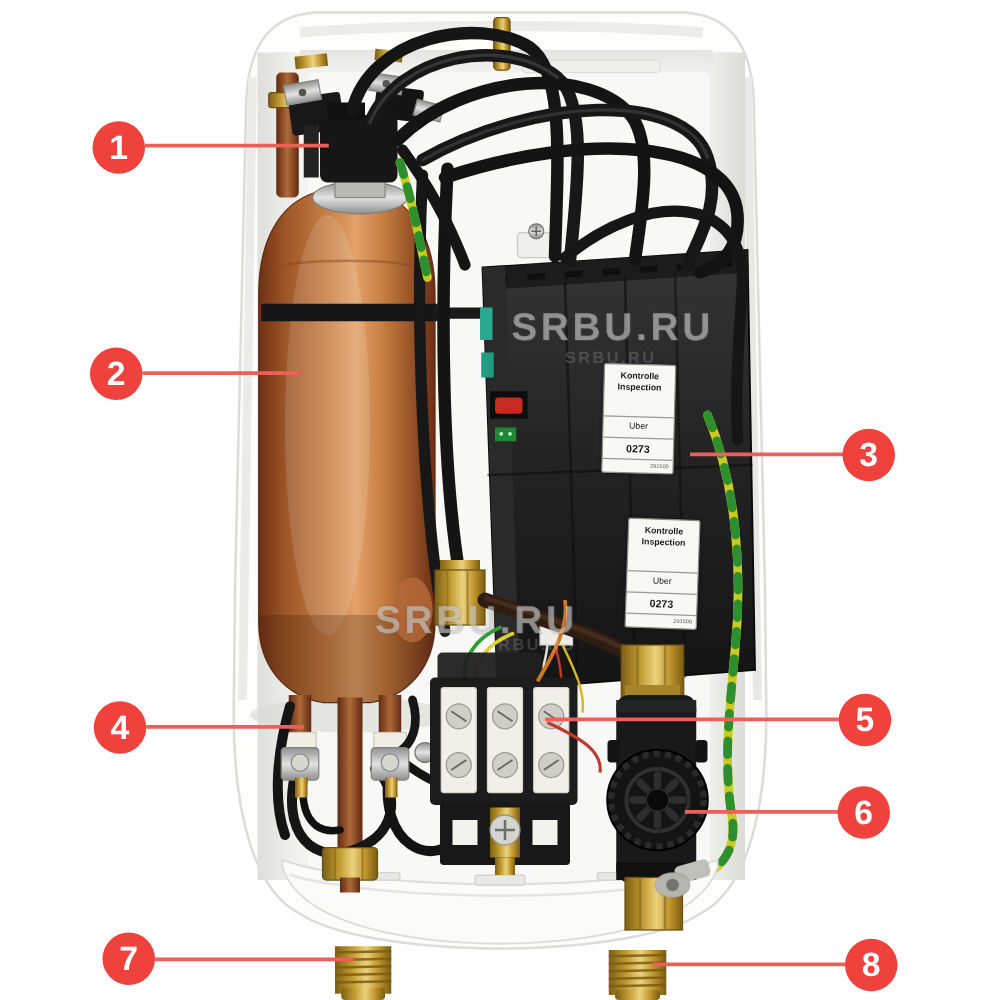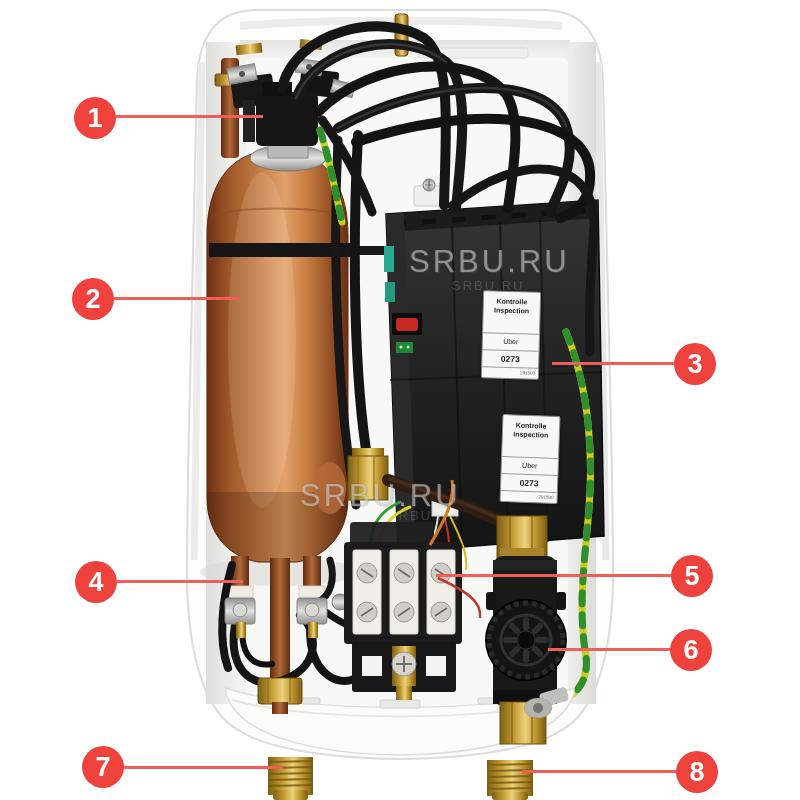--- a/index.html
+++ b/index.html
@@ -16,21 +16,21 @@
   .c1{left:74px;top:97px;}   .l1{left:116px;top:115px;width:147px;}
   .c2{left:72px;top:278px;}  .l2{left:114px;top:297px;width:126px;}
   .c3{left:674px;top:343px;} .l3{left:552px;top:362px;width:123px;}
   .c4{left:75px;top:561px;}  .l4{left:117px;top:580px;width:126px;}
   .c5{left:671px;top:555px;} .l5{left:436px;top:574px;width:236px;}
   .c6{left:670px;top:629px;} .l6{left:548px;top:648px;width:123px;}
   .c7{left:82px;top:746px;}  .l7{left:124px;top:766px;width:159px;}
   .c8{left:676px;top:751px;} .l8{left:522px;top:770px;width:155px;}
 
   
-  .wm{position:absolute;color:rgba(255,255,255,0.42);font-weight:400;letter-spacing:3px;
+  .wm{position:absolute;color:rgba(255,255,255,0.42);font-weight:700;letter-spacing:3px;
       text-shadow:0 0 2px rgba(90,90,90,0.35), 1px 1px 0 rgba(120,120,120,0.18);
       z-index:25;white-space:nowrap;}
   .wm1{left:300px;top:478px;font-size:31px;}
   .wm2{left:409px;top:244px;font-size:31px;}
   .wm-small{font-size:13px;letter-spacing:2px;color:rgba(255,255,255,0.16);text-shadow:none;}
   .wm3{left:452px;top:278px;}
   .wm4{left:388px;top:508px;}
 
   
   .insp{position:absolute;width:56px;background:#f8f8f4;border:1px solid #8a8a86;border-radius:2px;

